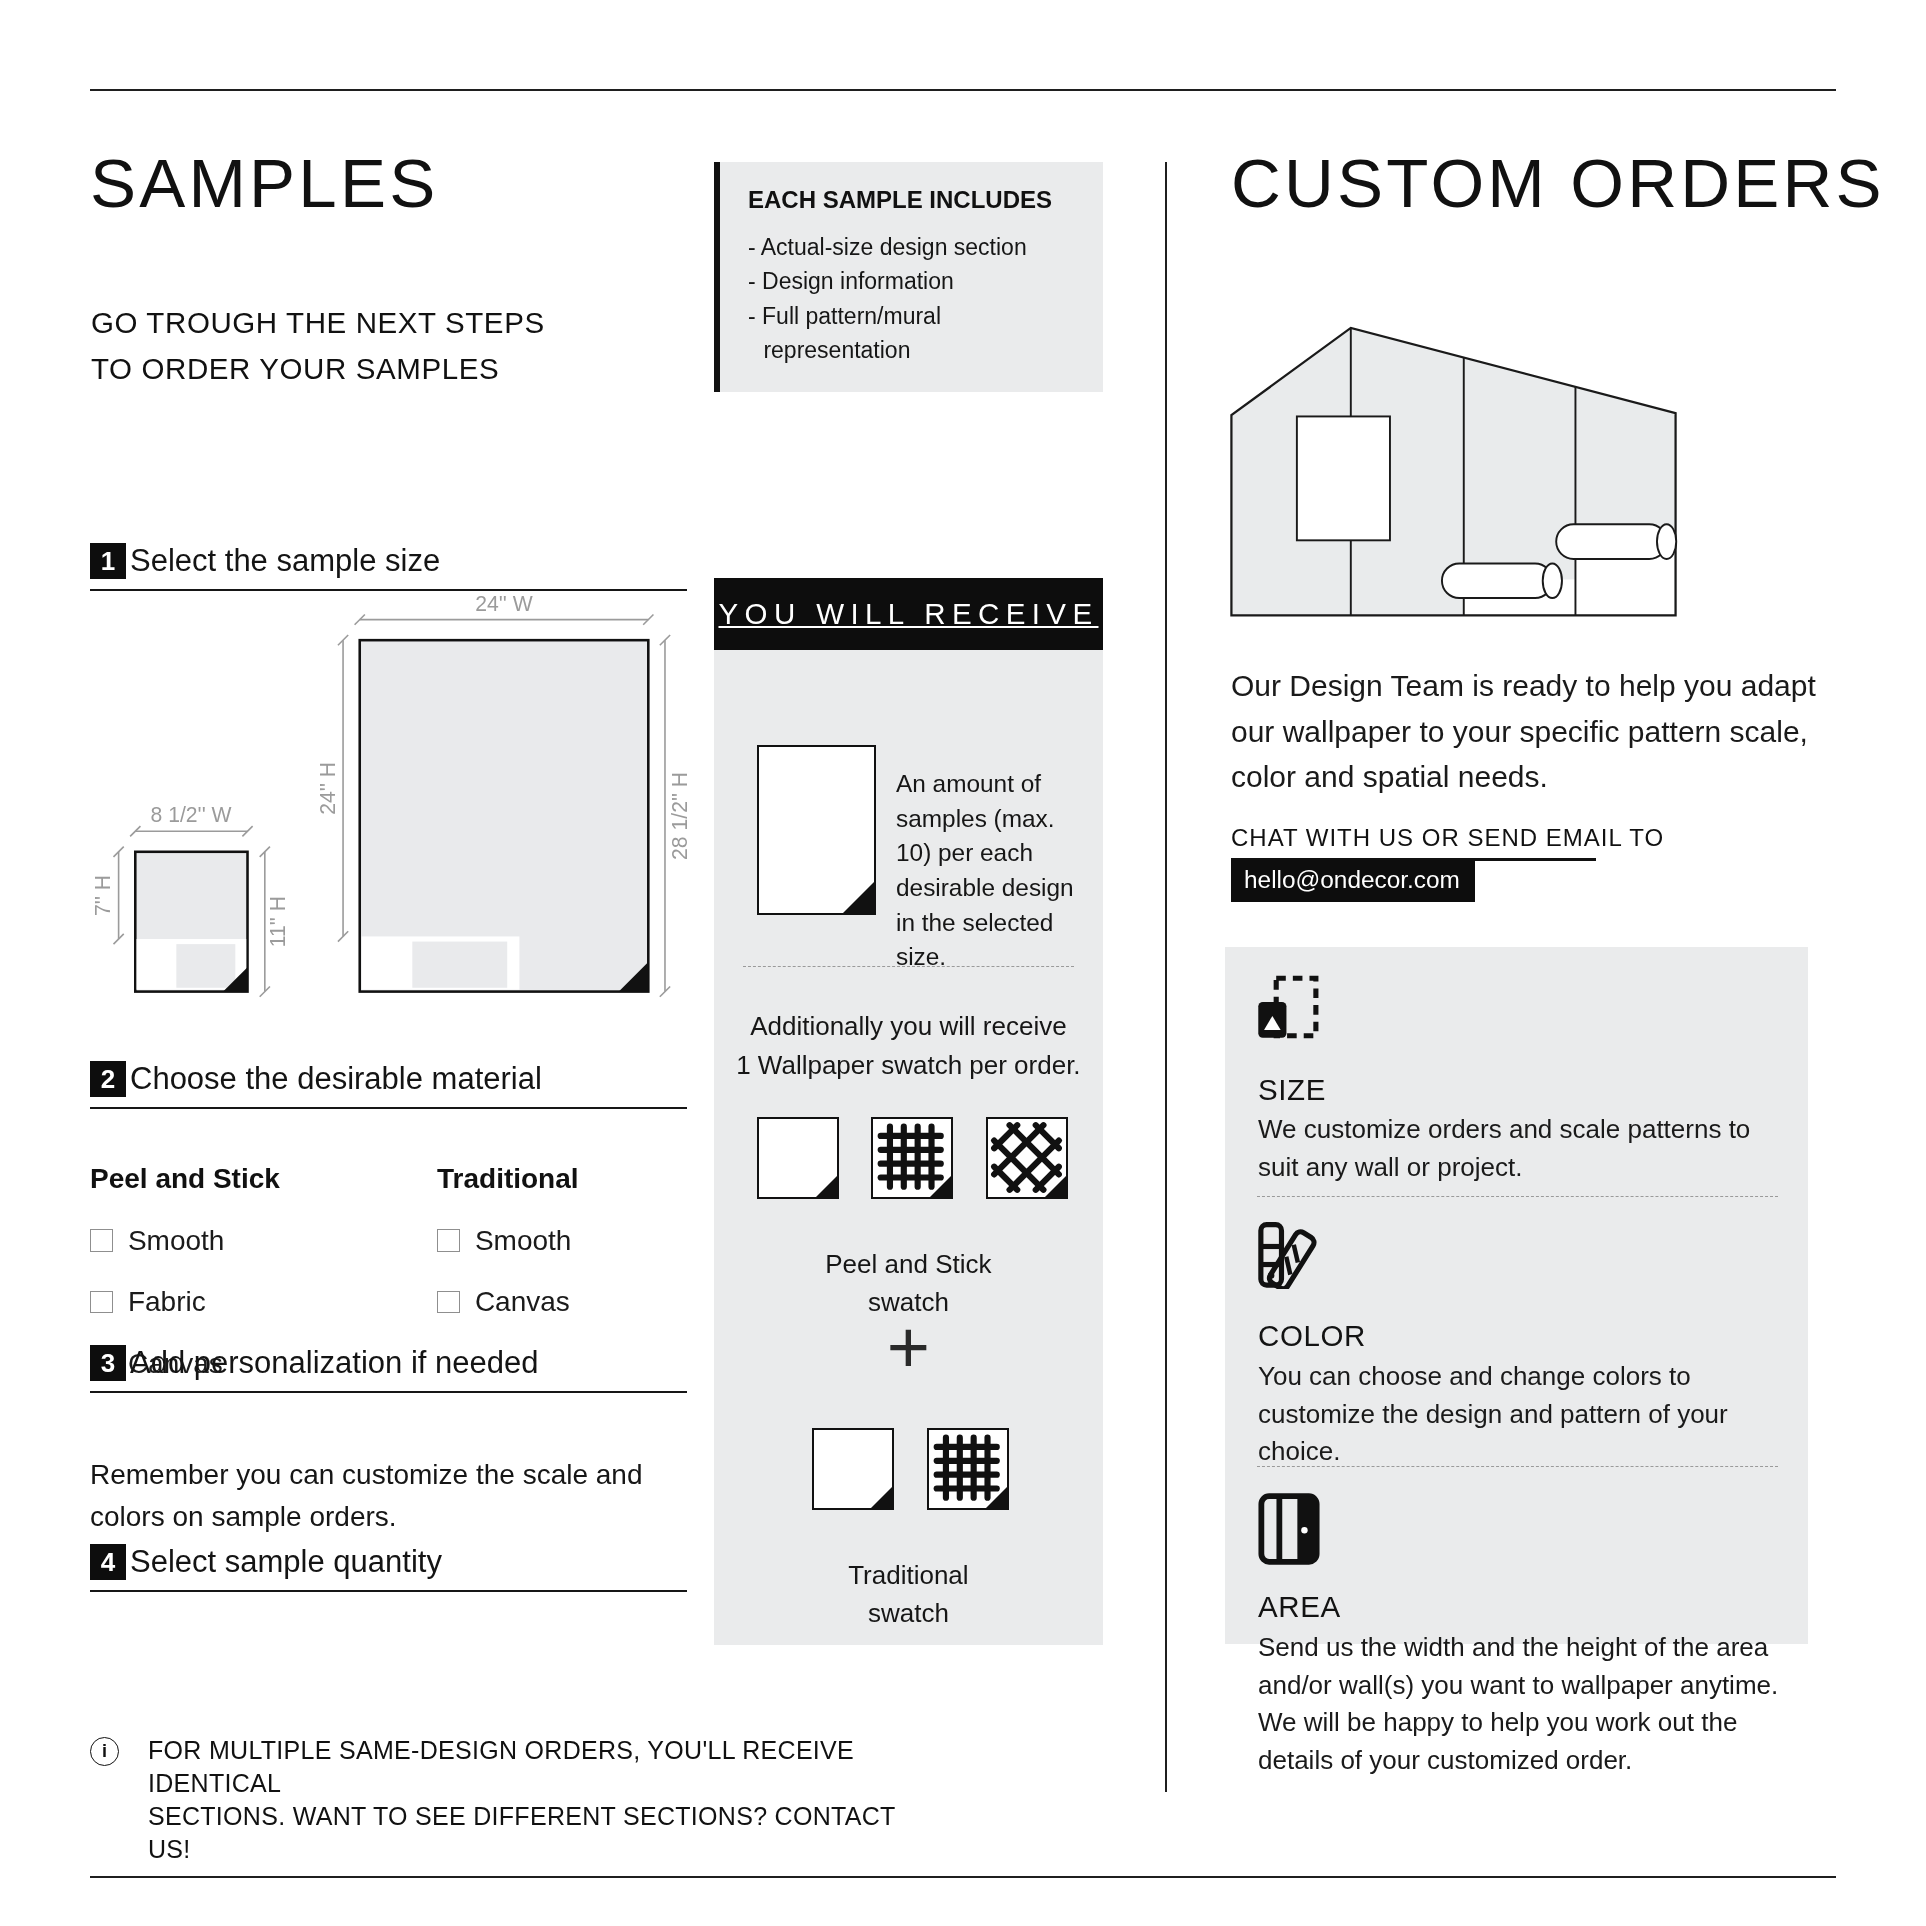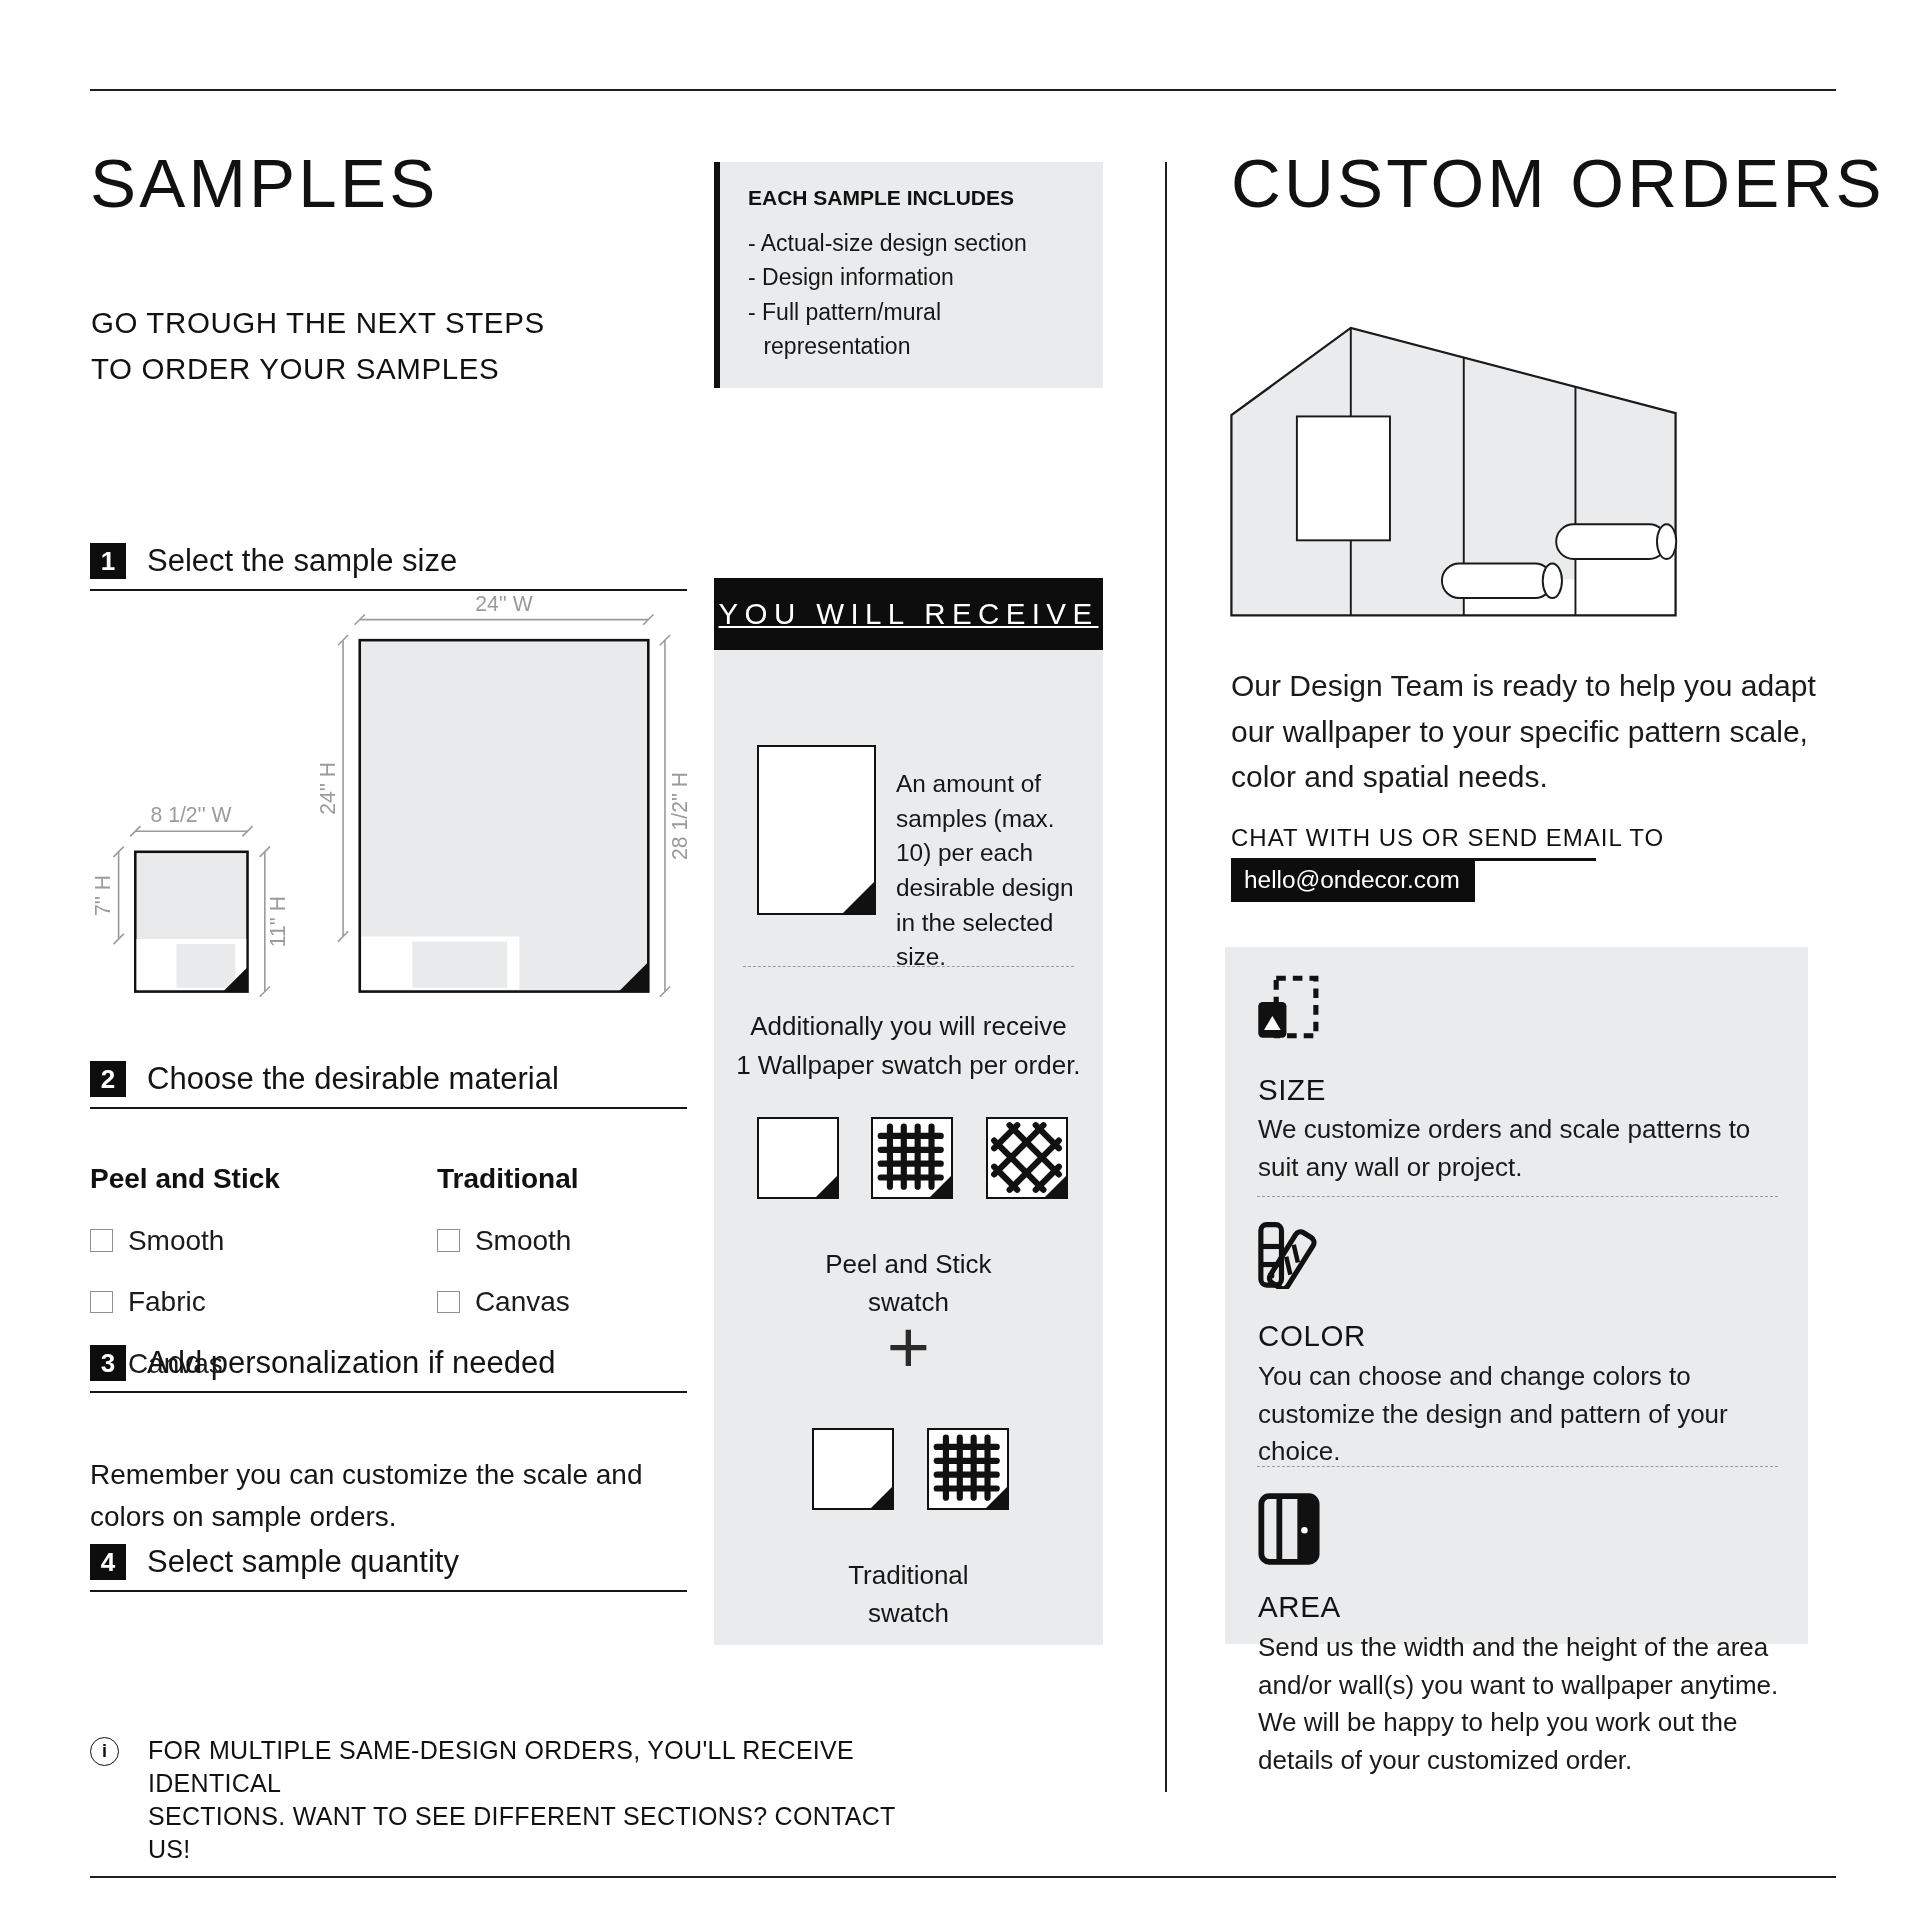--- a/index.html
+++ b/index.html
@@ -5,27 +5,27 @@
   html,body{margin:0;padding:0;background:#fff;}
   #page{position:relative;width:1926px;height:1926px;background:#ffffff;
         font-family:"Liberation Sans", sans-serif;color:#1d1d1d;overflow:hidden;}
   .abs{position:absolute;}
   .rule{background:#1f1f1f;}
   
   .big-title{font-size:69px;letter-spacing:3.2px;font-weight:400;color:#111;white-space:nowrap;}
   .subtitle{font-size:29.5px;line-height:1.55;letter-spacing:0.6px;color:#111;}
   
   .includes-box{background:#eaebec;border-left:6.4px solid #111;padding:24.4px 26px 24.4px 28px;box-sizing:border-box;}
-  .includes-title{font-size:21px;font-weight:700;margin-bottom:15.4px;color:#111;}
+  .includes-title{font-size:24px;font-weight:700;margin-bottom:15.4px;color:#111;}
   .includes-item{font-size:23px;line-height:1.5;padding-left:15.4px;text-indent:-15.4px;color:#161616;}
   
   .step{display:flex;align-items:center;border-bottom:2.6px solid #161616;padding-bottom:10.3px;box-sizing:border-box;}
   .step-badge{width:36px;height:36px;background:#0d0d0d;color:#fff;font-size:26px;font-weight:700;
               display:flex;align-items:center;justify-content:center;flex:0 0 36px;}
-  .step-title{font-size:31px;margin-left:21px;color:#141414;white-space:nowrap;}
+  .step-title{font-size:31px;margin-left:4px;color:#141414;white-space:nowrap;}
   .note{font-size:28px;line-height:1.5;color:#161616;}
   
   .mat-title{font-size:28px;font-weight:700;color:#111;}
   .mat-opt{display:flex;align-items:center;font-size:28px;color:#1b1b1b;margin-top:29.5px;}
   .checkbox{width:20.5px;height:20.5px;border:1.9px solid #8f8f8f;margin-right:15.4px;flex:0 0 20.5px;background:#fff;}
   
   .banner{background:#0d0d0d;color:#ffffff;display:flex;align-items:center;justify-content:center;
           font-size:29.5px;letter-spacing:6.4px;white-space:nowrap;text-decoration:underline;}
   .panel{background:#eaebec;}
   .page-icon{position:absolute;background:#fff;border:2.6px solid #111;box-sizing:border-box;}

